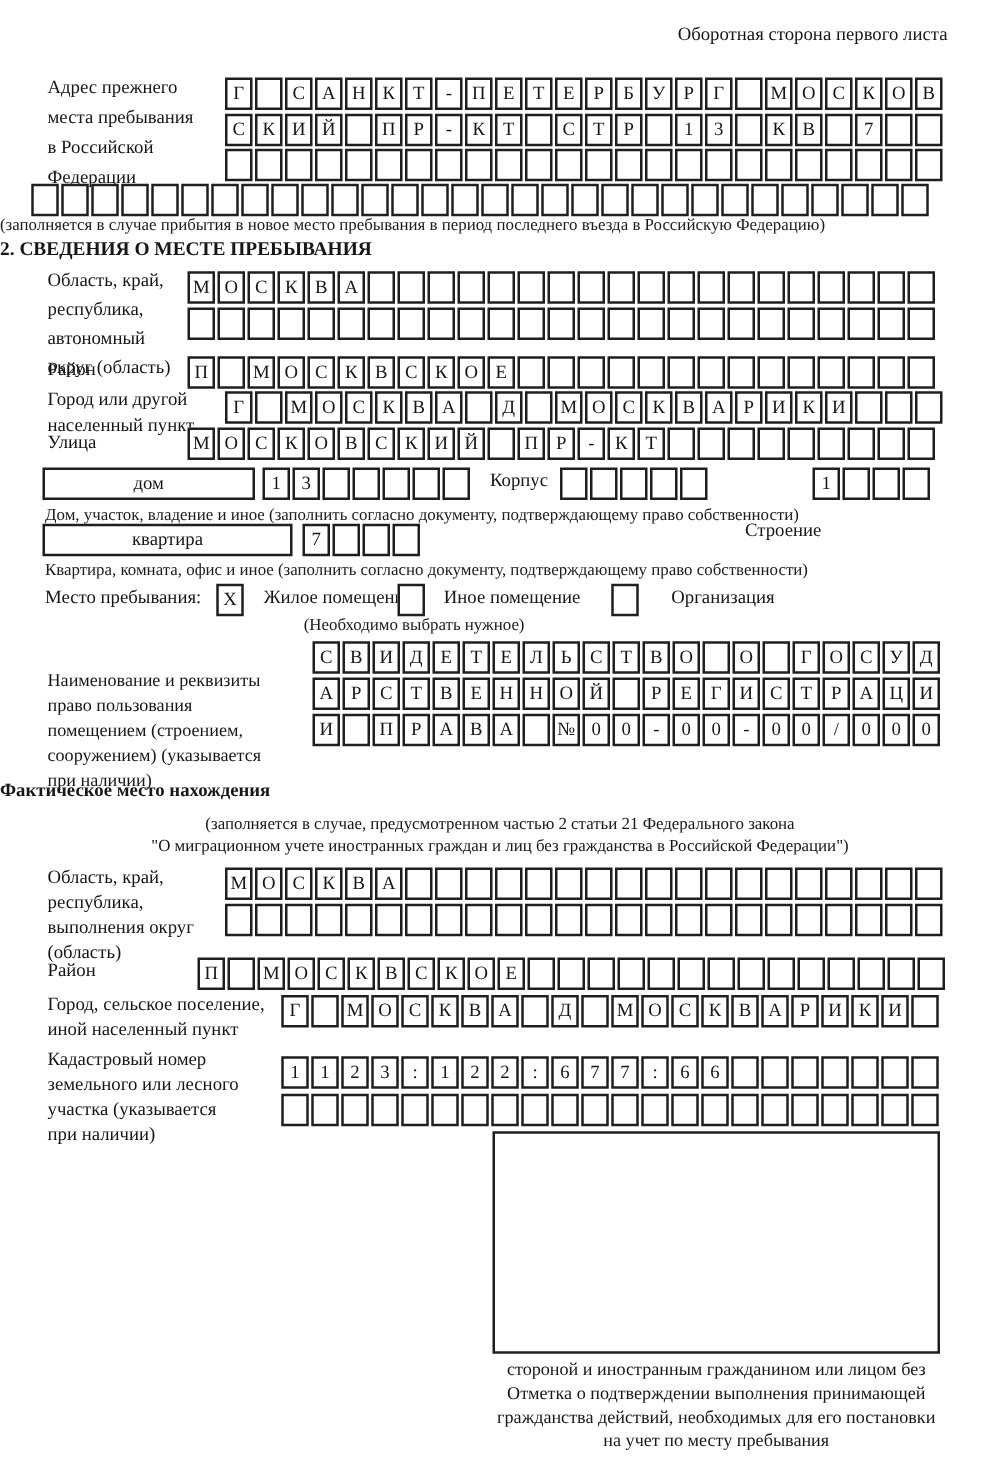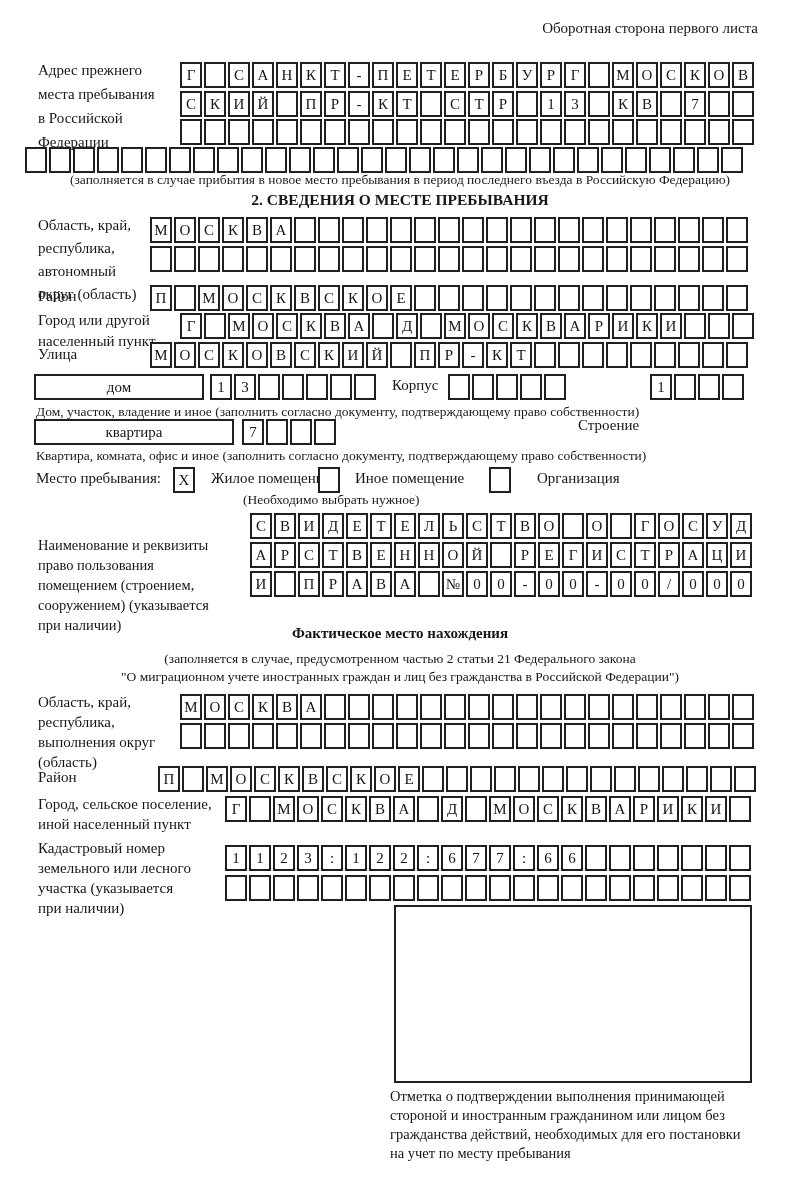--- a/index.html
+++ b/index.html
@@ -6,35 +6,35 @@
   .page{
     position:relative;width:800px;height:1180px;background:#ffffff;
     font-family:"Liberation Serif","DejaVu Serif",serif;color:#161616;overflow:hidden;
   }
   .lbl{position:absolute;font-size:15px;line-height:24px;}
   .lh20{line-height:20px;}
   .lh21{line-height:21px;}
   .lh23{line-height:23px;}
   .one{position:absolute;font-size:15px;white-space:nowrap;}
   .note{position:absolute;font-size:13.5px;white-space:nowrap;color:#1b1b1b;}
-  .center{left:0;width:800px;text-align:center;}
+  .center{left:0;width:800px;}
   .title{position:absolute;font-weight:bold;font-size:15.5px;}
   .cells{position:absolute;display:flex;gap:2px;}
   .cell{
     flex:0 0 22px;width:22px;height:26px;box-sizing:border-box;
     border:2px solid #1f1f1f;background:#fff;
     display:flex;align-items:center;justify-content:center;
     font-size:15px;line-height:1;
   }
   .widebox{
     position:absolute;height:26px;box-sizing:border-box;border:2px solid #1f1f1f;
     display:flex;align-items:center;justify-content:center;font-size:15px;background:#fff;
   }
   .stampbox{position:absolute;box-sizing:border-box;border:2px solid #1f1f1f;background:#fff;}
-  .caption{position:absolute;font-size:14.5px;line-height:19px;}
+  .caption{position:absolute;font-size:14.5px;line-height:19px;text-align:center;}
   .smallnote{font-size:13.5px;line-height:18px;}
 </style>
 </head>
 <body>
 
 <div class="page">
 
   <div class="one" style="top:20px;right:42px;">Оборотная сторона первого листа</div>
 
   <div class="lbl" style="left:38px;top:58px;width:140px;">
@@ -318,21 +318,21 @@
       <div class="cell"></div>
     </div>
   <div class="one" style="left:392px;top:377px;">Корпус</div>
   <div class="cells" style="left:448px;top:374px;">
       <div class="cell"></div>
       <div class="cell"></div>
       <div class="cell"></div>
       <div class="cell"></div>
       <div class="cell"></div>
     </div>
-  <div class="one" style="left:578px;top:377px;margin-top:40px;">Строение</div>
+  <div class="one" style="left:596px;top:377px;margin-top:40px;">Строение</div>
   <div class="cells" style="left:650px;top:374px;">
       <div class="cell">1</div>
       <div class="cell"></div>
       <div class="cell"></div>
       <div class="cell"></div>
     </div>
   <div class="note" style="left:36px;top:404px;">Дом, участок, владение и иное (заполнить согласно документу, подтверждающему право собственности)</div>
 
   <div class="widebox" style="left:34px;top:419px;width:200px;">квартира</div>
   <div class="cells" style="left:242px;top:419px;">
@@ -608,19 +608,19 @@
       <div class="cell"></div>
       <div class="cell"></div>
       <div class="cell"></div>
       <div class="cell"></div>
       <div class="cell"></div>
       <div class="cell"></div>
     </div>
 
   <div class="stampbox" style="left:394px;top:905px;width:358px;height:178px;"></div>
   <div class="caption" style="left:390px;top:1087px;width:366px;">
+      <div>стороной и иностранным гражданином или лицом без</div>
       <div>Отметка о подтверждении выполнения принимающей</div>
-      <div>стороной и иностранным гражданином или лицом без</div>
       <div>гражданства действий, необходимых для его постановки</div>
       <div>на учет по месту пребывания</div>
     </div>
 
 </div>
 
 </body></html>

